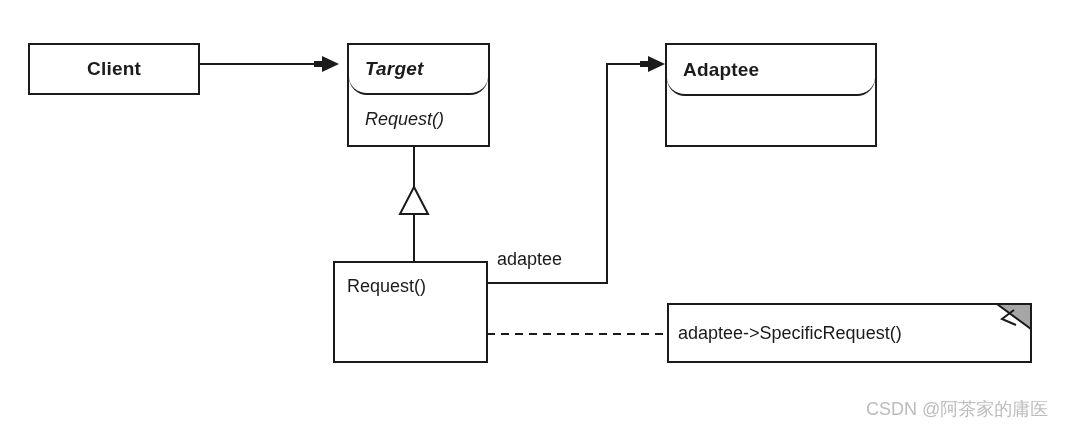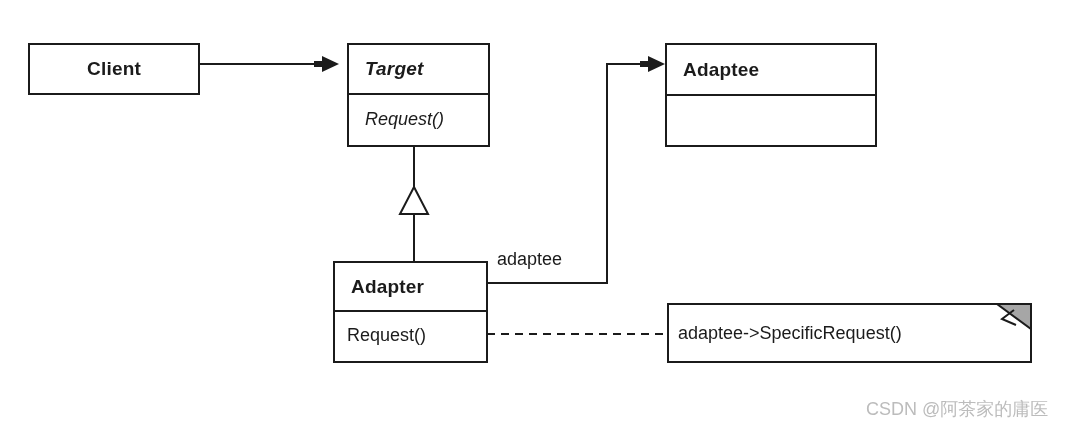--- a/index.html
+++ b/index.html
@@ -25,20 +25,21 @@
     position:absolute;
     box-sizing:border-box;
     background:var(--c-box_fill);
     border:2px solid var(--c-line);
   }
   .compartment{
     display:flex;align-items:center;
     padding-left:16px;
     box-sizing:border-box;
     overflow:hidden;
+    border-radius:18px;
   }
   .compartment.divided{border-bottom:2px solid var(--c-line);}
   .class-name{font-size:19px;font-weight:bold;letter-spacing:.2px;}
   .method{font-size:18px;}
   .italic{font-style:italic;}
   .centered{justify-content:center;padding-left:0;}
   .assoc-label{
     position:absolute;
     font-size:18px;
     background:transparent;
@@ -100,23 +101,20 @@
     </div>
   </div>
 
   <div class="uml-box" style="left:665px;top:43px;width:212px;height:104px;">
     <div class="compartment divided" style="height:51px;">
       <span class="class-name">Adaptee</span>
     </div>
   </div>
 
   <div class="uml-box" style="left:333px;top:261px;width:155px;height:102px;">
-    <div class="compartment divided" style="height:49px;">
-      <span class="class-name">Adapter</span>
-    </div>
     <div class="compartment" style="height:47px;padding-left:12px;">
       <span class="method">Request()</span>
     </div>
   </div>
 
   <div class="assoc-label" style="left:497px;top:249px;">adaptee</div>
 
   <div class="note-box" style="left:667px;top:303px;width:365px;height:60px;">
     <span>adaptee-&gt;SpecificRequest()</span>
   </div>

